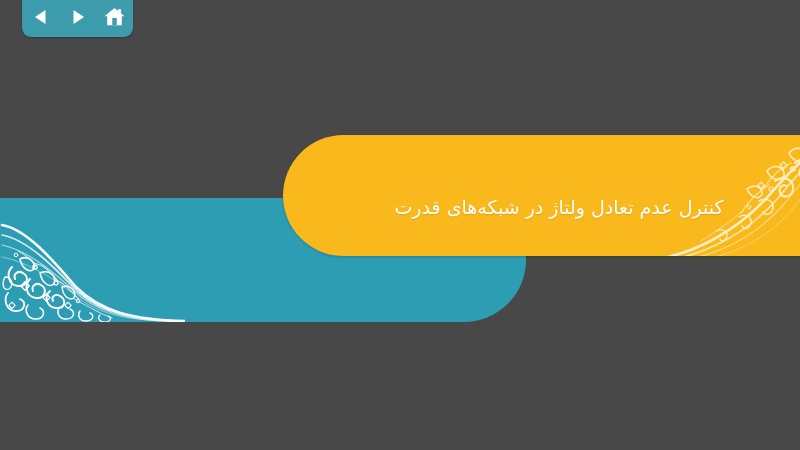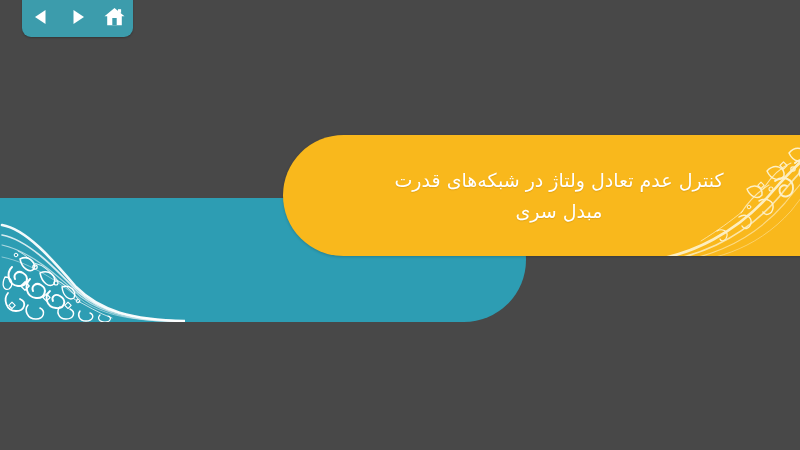--- a/index.html
+++ b/index.html
@@ -108,20 +108,21 @@
   .title-line {
     color: #ffffff;
     font-family: "DejaVu Sans", sans-serif;
     font-size: 19px;
     font-weight: 400;
     line-height: 1.58;
     text-align: center;
     direction: rtl;
     white-space: nowrap;
     text-shadow: 0 1px 1px rgba(120,80,0,0.18);
+    margin-top: 23px;
   }
 </style>
 </head>
 <body>
 
 <div id="slide">
 
   <div id="navbar">
 
     <div class="navbtn">
@@ -227,18 +228,17 @@
 
         <path d="M148 28 C 138 32, 128 42, 120 54" stroke-width="1.1" opacity="0.85"></path>
         <path d="M126 50 C 116 56, 106 66, 98 78" stroke-width="1.1" opacity="0.8"></path>
         <path d="M172 12 C 164 18, 156 26, 150 34" stroke-width="1" opacity="0.8"></path>
         <path d="M100 76 C 88 86, 74 96, 58 106" stroke-width="1" opacity="0.7"></path>
       </g>
     </svg>
 
     <div id="title-text">
       <div class="title-line">کنترل عدم تعادل ولتاژ در شبکه‌های قدرت</div>
-      <div class="title-line">مبدل سری</div>
     </div>
 
   </div>
 
 </div>
 
 </body></html>

